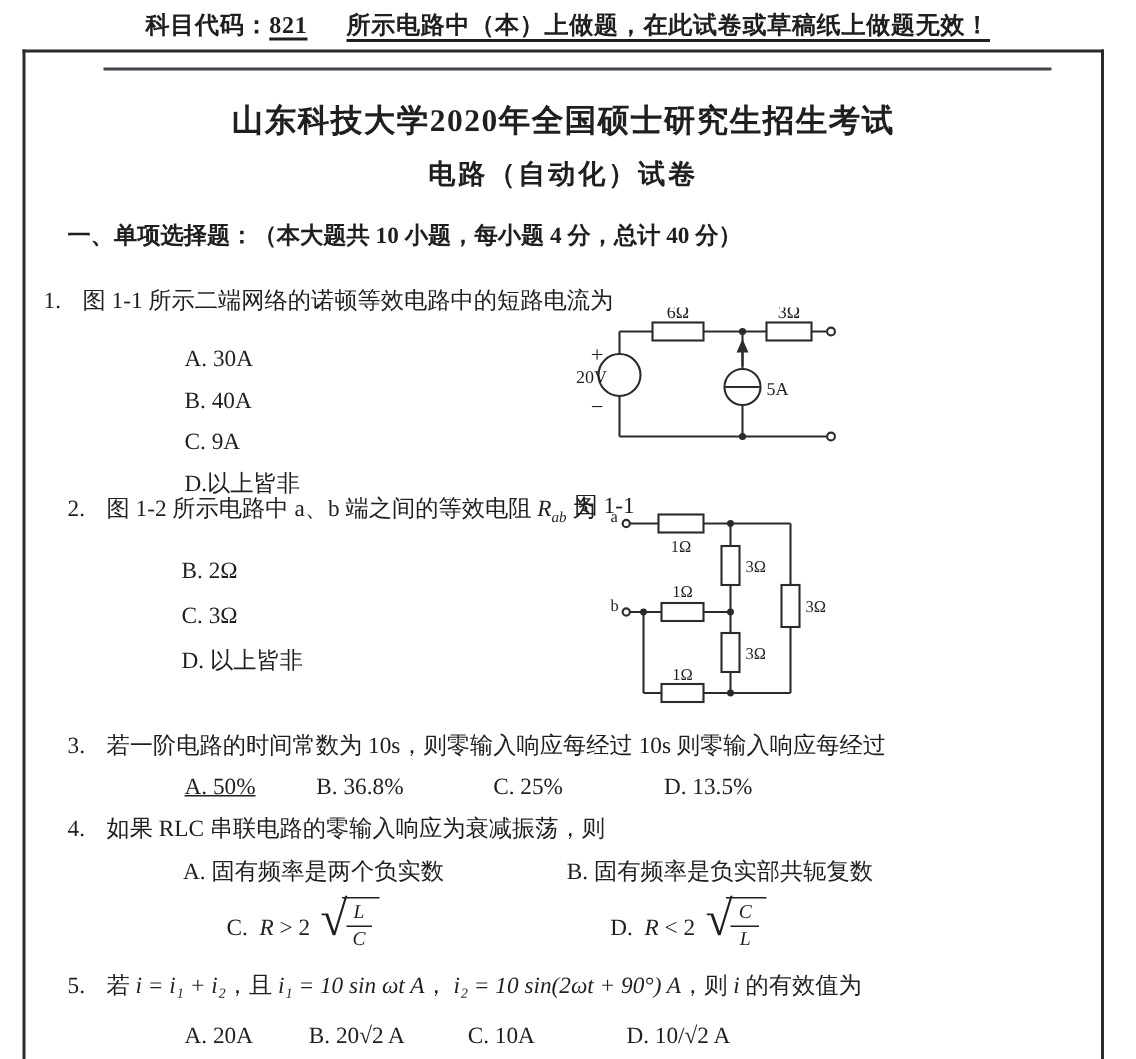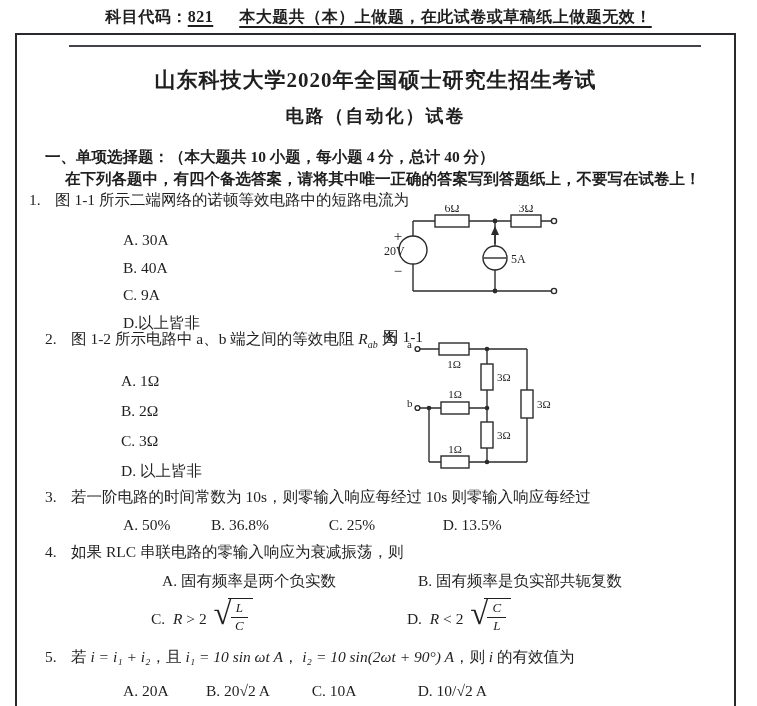--- a/index.html
+++ b/index.html
@@ -97,31 +97,30 @@
   .figure svg { display: block; }
   .fig-caption { font-size: 15.5px; margin-top: 20px; }
   svg text { font-family: "Liberation Serif", serif; fill: #1f1f1f; }
 </style>
 </head>
 <body>
 
 <div class="stage">
 
   <div class="top-header">
-    <span>科目代码：</span><span class="subject-code">821</span><span class="notice">本大题共（本）上做题，在此试卷或草稿纸上做题无效！</span>
+    <span>科目代码：</span><span class="subject-code">821</span><span class="notice">所示电路中（本）上做题，在此试卷或草稿纸上做题无效！</span>
   </div>
 
   <div class="page">
     <div class="inner-rule"></div>
 
     <div class="paper-title">山东科技大学2020年全国硕士研究生招生考试</div>
     <div class="paper-subtitle">电路（自动化）试卷</div>
 
     <div class="section-heading">一、单项选择题：（本大题共 10 小题，每小题 4 分，总计 40 分）</div>
-    <div class="section-instruction">在下列各题中，有四个备选答案，请将其中唯一正确的答案写到答题纸上，不要写在试卷上！</div>
 
     <div class="qline" style="top:155px; left:12px;">
       <span class="qnum">1.</span><span>图 1-1 所示二端网络的诺顿等效电路中的短路电流为</span>
     </div>
     <div class="optcol" style="top:191px; left:106px; line-height:27.5px;">
       <span class="opt">A. 30A</span>
       <span class="opt">B. 40A</span>
       <span class="opt">C. 9A</span>
       <span class="opt">D.以上皆非</span>
     </div>
@@ -153,21 +152,20 @@
         <text x="1" y="50" font-size="12">20V</text>
         <text x="128" y="58" font-size="12">5A</text>
       </svg>
       <div class="fig-caption">图 1-1</div>
     </div>
 
     <div class="qline" style="top:294px; left:28px;">
       <span class="qnum">2.</span><span>图 1-2 所示电路中 a、b 端之间的等效电阻 </span><span class="mi">R</span><sub class="varsub">ab</sub><span> 为</span>
     </div>
     <div class="optcol" style="top:331px; left:104px; line-height:30px;">
-      <span class="opt">A.  1Ω</span>
       <span class="opt">B.  2Ω</span>
       <span class="opt">C.  3Ω</span>
       <span class="opt">D. 以上皆非</span>
     </div>
 
     <div class="figure" style="top:301px; left:388px; width:175px;">
       <svg width="175" height="137" viewBox="0 0 175 137">
         <g stroke="#2b2b2b" stroke-width="1.4" fill="none">
           <path d="M15,13 H122"></path>
           <rect x="34" y="7" width="30" height="12" fill="#fff"></rect>
@@ -200,30 +198,30 @@
         <text x="92" y="45" font-size="11">3Ω</text>
         <text x="92" y="103" font-size="11">3Ω</text>
         <text x="132" y="72" font-size="11">3Ω</text>
       </svg>
     </div>
 
     <div class="qline" style="top:452px; left:28px;">
       <span class="qnum">3.</span><span>若一阶电路的时间常数为 10s，则零输入响应每经过 10s 则零输入响应每经过</span>
     </div>
     <div class="optrow" style="top:481px; left:106px;">
-      <span class="opt" style="width:84px;">A. 50%</span>
+      <span class="opt" style="width:84px;text-decoration:underline;">A. 50%</span>
       <span class="opt" style="width:114px;">B. 36.8%</span>
       <span class="opt" style="width:110px;">C. 25%</span>
       <span class="opt">D. 13.5%</span>
     </div>
 
     <div class="qline" style="top:507px; left:28px;">
       <span class="qnum">4.</span><span>如果 RLC 串联电路的零输入响应为衰减振荡，则</span>
     </div>
-    <div class="optrow" style="top:536px; left:105px;margin-left:40px;">
+    <div class="optrow" style="top:536px; left:105px;">
       <span class="opt" style="width:252px;">A. 固有频率是两个负实数</span>
       <span class="opt">B. 固有频率是负实部共轭复数</span>
     </div>
     <div class="optrow" style="top:560px; left:105px;">
       <span class="opt mathopt" style="width:252px;margin-left:29px;">
         <span>C.</span>&nbsp;
         <span class="mi">R</span><span> &gt; 2</span>
         <span class="sqrt">
           <span class="sign">√</span>
           <span class="body">

